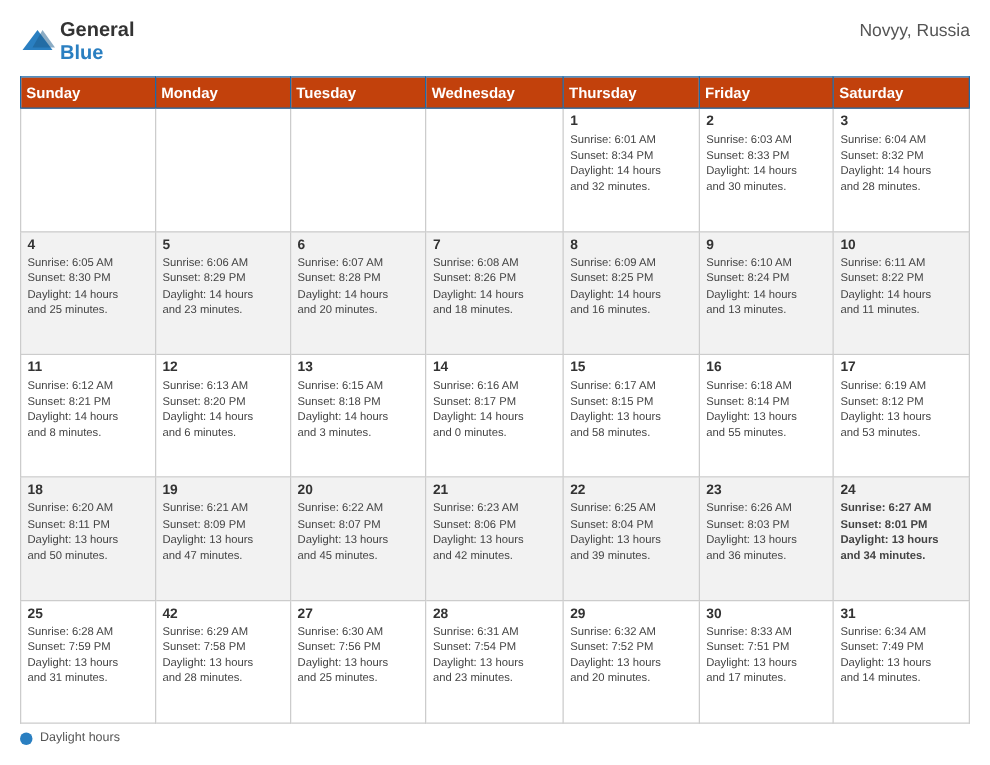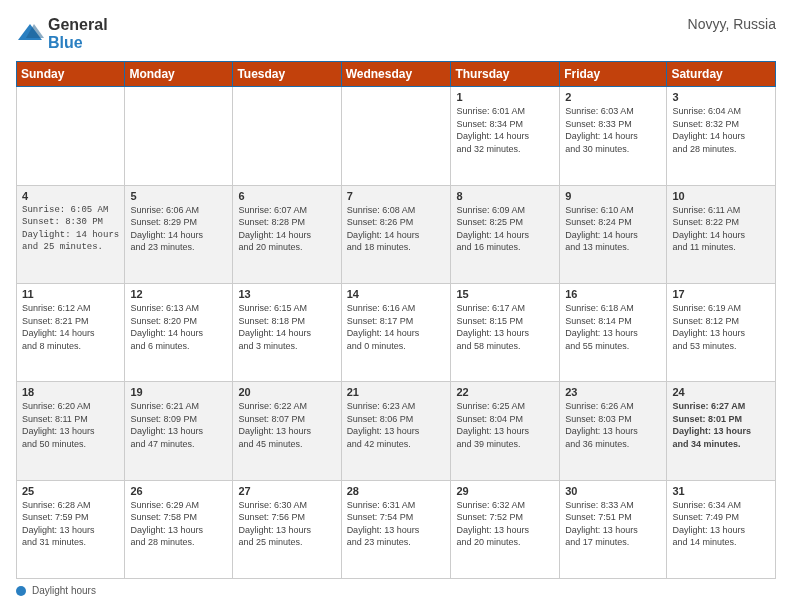--- a/index.html
+++ b/index.html
@@ -178,21 +178,21 @@
               <div class="day-number">3</div>
               <div class="day-info" style="white-space: pre-line;">Sunrise: 6:04 AM
 Sunset: 8:32 PM
 Daylight: 14 hours
 and 28 minutes.</div>
             </td>
           </tr>
           <tr>
             <td>
               <div class="day-number">4</div>
-              <div class="day-info" style="white-space: pre-line; font-family: Liberation Mono, monospace;">Sunrise: 6:05 AM
+              <div class="day-info" style="white-space: pre-line;">Sunrise: 6:05 AM
 Sunset: 8:30 PM
 Daylight: 14 hours
 and 25 minutes.</div>
             </td>
             <td>
               <div class="day-number">5</div>
               <div class="day-info" style="white-space: pre-line;">Sunrise: 6:06 AM
 Sunset: 8:29 PM
 Daylight: 14 hours
 and 23 minutes.</div>
@@ -337,21 +337,21 @@
           </tr>
           <tr>
             <td>
               <div class="day-number">25</div>
               <div class="day-info" style="white-space: pre-line;">Sunrise: 6:28 AM
 Sunset: 7:59 PM
 Daylight: 13 hours
 and 31 minutes.</div>
             </td>
             <td>
-              <div class="day-number">26</div>
+              <div class="day-number">42</div>
               <div class="day-info" style="white-space: pre-line;">Sunrise: 6:29 AM
 Sunset: 7:58 PM
 Daylight: 13 hours
 and 28 minutes.</div>
             </td>
             <td>
               <div class="day-number">27</div>
               <div class="day-info" style="white-space: pre-line;">Sunrise: 6:30 AM
 Sunset: 7:56 PM
 Daylight: 13 hours

